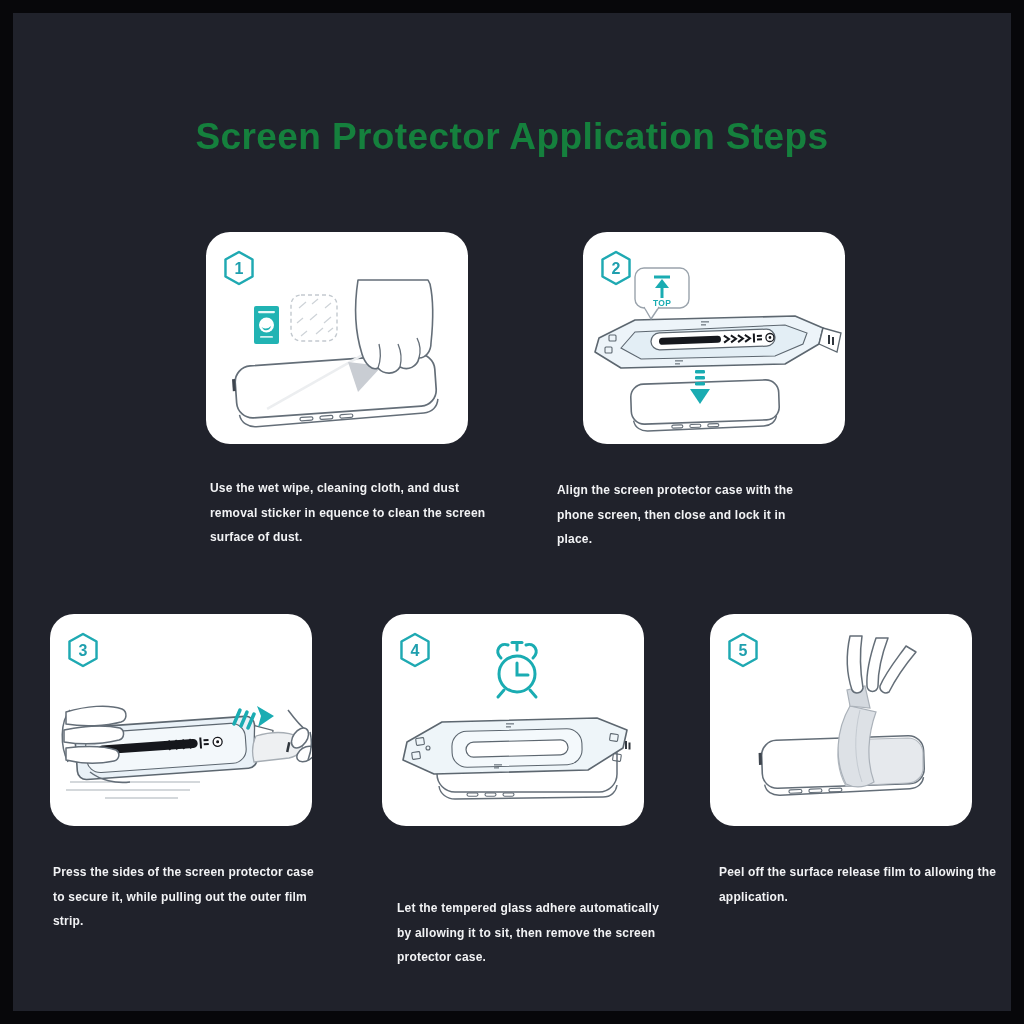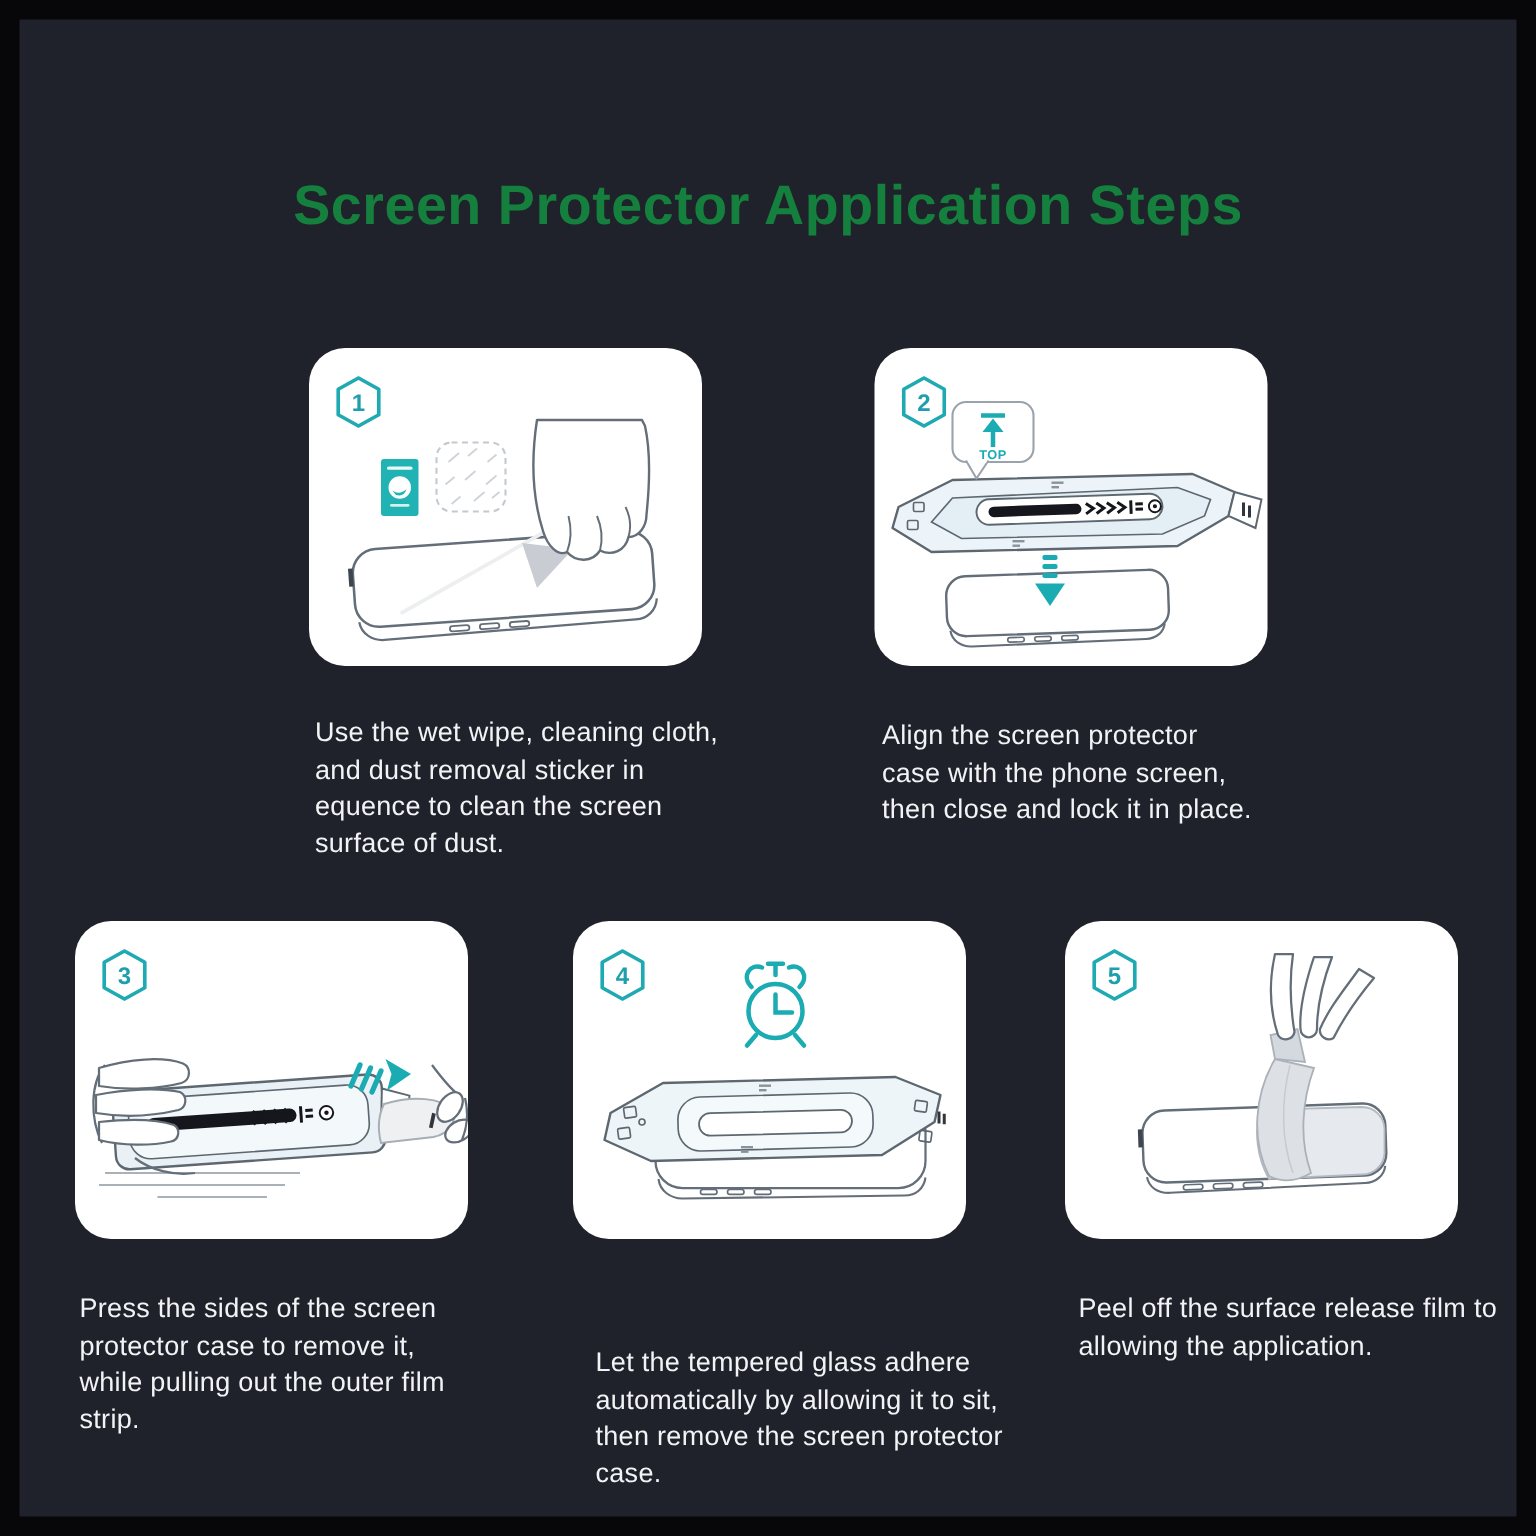--- a/index.html
+++ b/index.html
@@ -22,24 +22,24 @@
     background:#ffffff;border-radius:24px;
   }
   #card1{left:206px;top:232px;}
   #card2{left:583px;top:232px;}
   #card3{left:50px;top:614px;}
   #card4{left:382px;top:614px;}
   #card5{left:710px;top:614px;}
   .step-card svg{display:block;width:262px;height:212px;}
   .caption{
     position:absolute;color:#f2f3f5;
-    font-size:18px;line-height:24.5px;letter-spacing:.2px;font-weight:400;
+    font-size:12px;line-height:24.5px;letter-spacing:.2px;font-weight:700;
   }
   #cap1{left:210px;top:476px;width:286px;}
-  #cap2{left:588px;top:478px;width:254px;}
+  #cap2{left:557px;top:478px;width:254px;}
   #cap3{left:53px;top:860px;width:264px;}
   #cap4{left:397px;top:896px;width:274px;}
   #cap5{left:719px;top:860px;width:292px;}
   svg text{font-family:"Liberation Sans",sans-serif;}
   .badge-num{font-size:16px;font-weight:bold;fill:#1f9fae;}
   .bubble-label{font-size:8.5px;font-weight:bold;fill:#1aacb2;letter-spacing:.3px;}
 </style>
 </head>
 <body>
 
@@ -327,15 +327,15 @@
     <g fill="#ffffff" stroke="#646e78" stroke-width="1.5" stroke-linejoin="round">
       <path d="M140 22 C136 40 136 58 142 76 a6 6 0 0 0 11 -2 C150 56 150 36 152 22 Z"></path>
       <path d="M166 24 C160 42 156 58 157 72 a5.5 5.5 0 0 0 11 0 C168 56 172 40 178 24 Z"></path>
       <path d="M196 32 C186 46 176 58 170 72 a6 6 0 0 0 9 6 C186 64 196 50 206 38 Z"></path>
     </g>
   </svg>
 </div>
 
 <div class="caption" id="cap1">Use the wet wipe, cleaning cloth, and dust removal sticker in equence to clean the screen surface of dust.</div>
 <div class="caption" id="cap2">Align the screen protector case with the phone screen, then close and lock it in place.</div>
-<div class="caption" id="cap3">Press the sides of the screen protector case to remove it, while pulling out the outer film strip.</div>
+<div class="caption" id="cap3">Press the sides of the screen protector case to secure it, while pulling out the outer film strip.</div>
 <div class="caption" id="cap4">Let the tempered glass adhere automatically by allowing it to sit, then remove the screen protector case.</div>
 <div class="caption" id="cap5">Peel off the surface release film to allowing the application.</div>
 
 </body></html>

